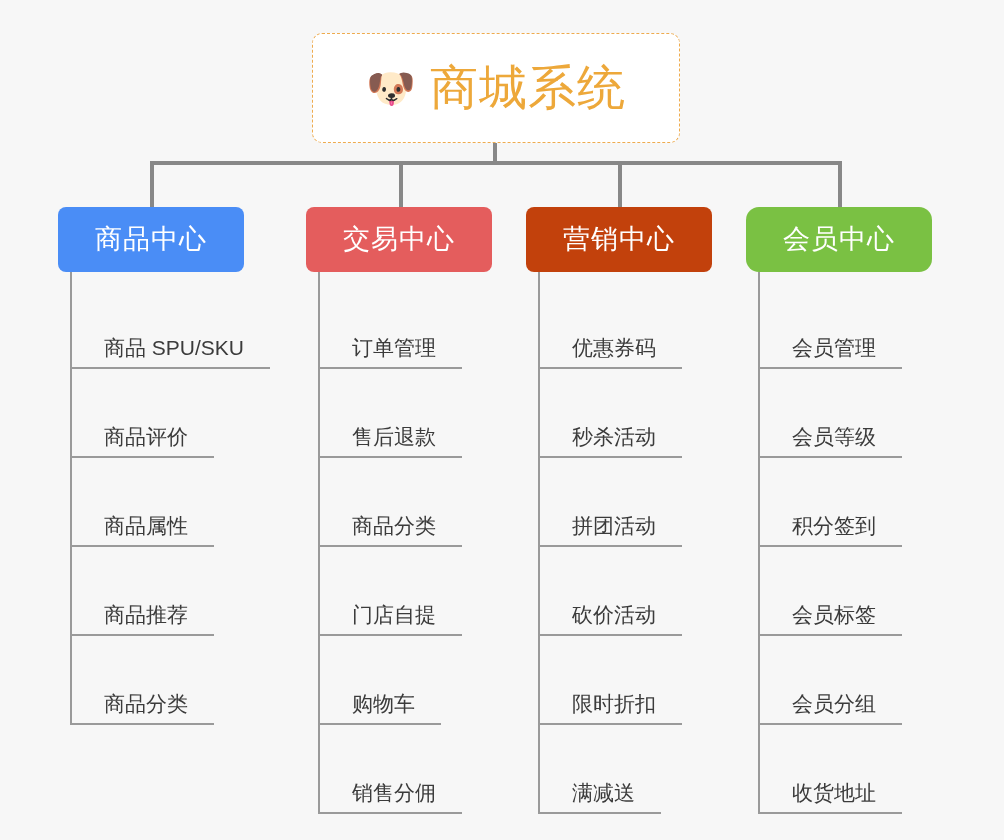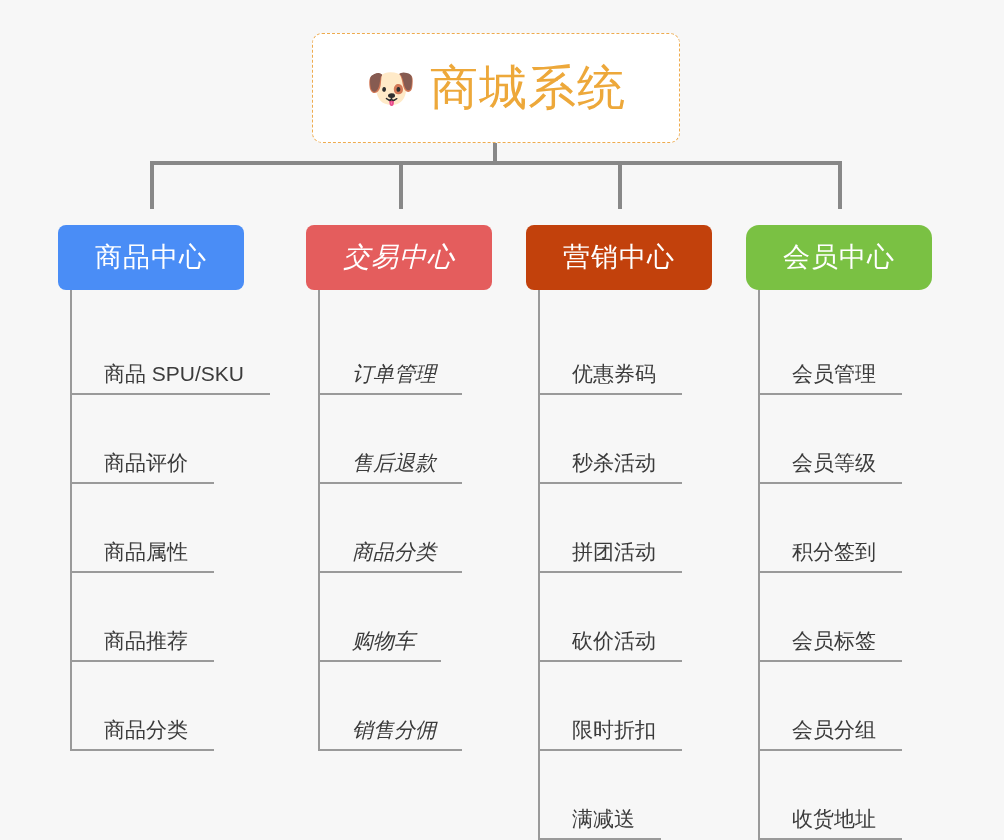--- a/index.html
+++ b/index.html
@@ -70,21 +70,21 @@
     position: absolute;
     top: 161px;
     width: 4px;
     height: 48px;
     background: #888888;
   }
 
   
   .column {
     position: absolute;
-    top: 225px;
+    top: 207px;
     text-align: right;
   }
   .cat-card {
     width: 186px;
     height: 65px;
     border-radius: 8px;
     display: flex;
     align-items: center;
     justify-content: center;
     box-sizing: border-box;
@@ -95,21 +95,21 @@
     letter-spacing: 1px;
     line-height: 1;
     white-space: nowrap;
   }
 
   
   .leaves {
     position: relative;
     margin-left: 12px;
     border-left: 2px solid #9a9a9a;
-    padding-top: 16px;
+    padding-top: 8px;
   }
   .leaf {
     height: 89px;
     box-sizing: border-box;
     display: flex;
     align-items: flex-end;
     padding-left: 0;
   }
   .leaf-inner {
     border-bottom: 2px solid #9a9a9a;
@@ -170,38 +170,43 @@
               <span class="leaf-label">商品推荐</span>
             </div>
           </div>
           <div class="leaf">
             <div class="leaf-inner">
               <span class="leaf-label">商品分类</span>
             </div>
           </div>
         </div>
       </div>
-      <div class="column" style="left: 306px; font-style: italic;">
+      <div class="column" style="left: 306px;">
         <div class="cat-card" style="background: rgb(228, 93, 93);">
           <span class="cat-label">交易中心</span>
         </div>
         <div class="leaves">
           <div class="leaf">
             <div class="leaf-inner">
               <span class="leaf-label">订单管理</span>
             </div>
           </div>
           <div class="leaf">
             <div class="leaf-inner">
               <span class="leaf-label">售后退款</span>
             </div>
           </div>
           <div class="leaf">
             <div class="leaf-inner">
               <span class="leaf-label">商品分类</span>
+            </div>
+          </div>
+          <div class="leaf">
+            <div class="leaf-inner">
+              <span class="leaf-label">门店自提</span>
             </div>
           </div>
           <div class="leaf">
             <div class="leaf-inner">
               <span class="leaf-label">购物车</span>
             </div>
           </div>
           <div class="leaf">
             <div class="leaf-inner">
               <span class="leaf-label">销售分佣</span>

